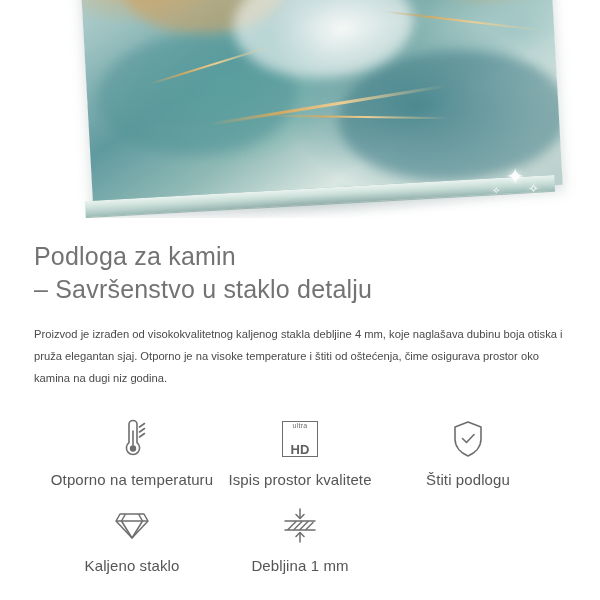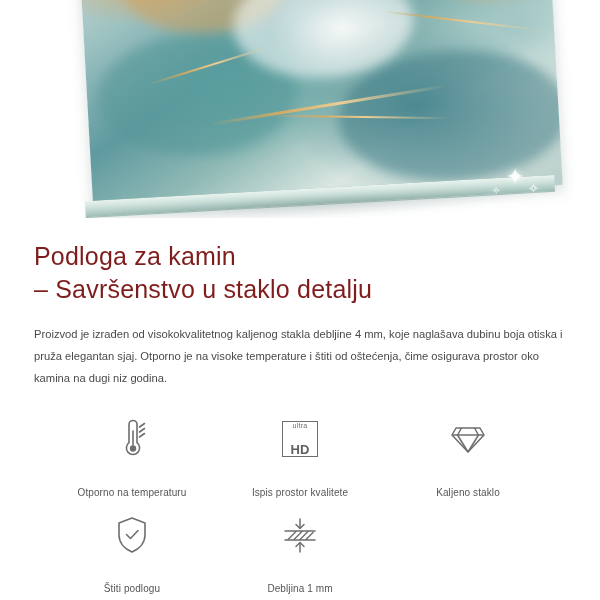--- a/index.html
+++ b/index.html
@@ -115,21 +115,21 @@
 
   
   .content {
     padding: 0 34px;
   }
   .title {
     margin: 22px 0 0 0;
     font-size: 25px;
     font-weight: 400;
     line-height: 1.32;
-    color: #7f1d1d;
+    color: #737373;
     letter-spacing: 0.2px;
   }
   .title .line2 { display: block; }
   .desc {
     margin: 18px 0 0 0;
     font-size: 11.2px;
     line-height: 1.95;
     color: #4a4a4a;
     max-width: 535px;
   }
@@ -147,22 +147,22 @@
     flex-direction: column;
     align-items: center;
   }
   .feature-icon {
     height: 46px;
     display: flex;
     align-items: center;
     justify-content: center;
   }
   .feature-label {
-    margin-top: 25px;
-    font-size: 10px;
+    margin-top: 9px;
+    font-size: 15px;
     color: #555555;
     text-align: center;
     letter-spacing: 0.1px;
   }
   .ultrahd-box {
     width: 34px;
     height: 34px;
     border: 1.6px solid #6e6e6e;
     display: flex;
     flex-direction: column;
@@ -229,38 +229,38 @@
           <div class="ultrahd-box">
             <span class="u1">ultra</span>
             <span class="u2">HD</span>
           </div>
         </div>
         <div class="feature-label">Ispis prostor kvalitete</div>
       </div>
 
       <div class="feature">
         <div class="feature-icon">
+          <svg width="36" height="42" viewBox="0 0 36 42" fill="none" stroke="#6e6e6e" stroke-width="1.6" stroke-linecap="round" stroke-linejoin="round">
+            <path d="M18 4 L31 9 V21 C31 29 25 35 18 38 C11 35 5 29 5 21 V9 Z"></path>
+            <polyline points="12.5,20.5 16.5,24.5 24,16.5"></polyline>
+          </svg>
+        </div>
+        <div class="feature-label">Štiti podlogu</div>
+      </div>
+
+      <div class="feature">
+        <div class="feature-icon">
           <svg width="40" height="36" viewBox="0 0 40 36" fill="none" stroke="#6e6e6e" stroke-width="1.5" stroke-linejoin="round">
             <path d="M8 7 H32 L36 14 L20 31 L4 14 Z"></path>
             <path d="M4 14 H36"></path>
             <path d="M13.5 7 L9.5 14 L20 31"></path>
             <path d="M26.5 7 L30.5 14 L20 31"></path>
           </svg>
         </div>
         <div class="feature-label">Kaljeno staklo</div>
-      </div>
-
-      <div class="feature">
-        <div class="feature-icon">
-          <svg width="36" height="42" viewBox="0 0 36 42" fill="none" stroke="#6e6e6e" stroke-width="1.6" stroke-linecap="round" stroke-linejoin="round">
-            <path d="M18 4 L31 9 V21 C31 29 25 35 18 38 C11 35 5 29 5 21 V9 Z"></path>
-            <polyline points="12.5,20.5 16.5,24.5 24,16.5"></polyline>
-          </svg>
-        </div>
-        <div class="feature-label">Štiti podlogu</div>
       </div>
 
 
       <div class="feature">
         <div class="feature-icon">
           <svg width="40" height="38" viewBox="0 0 40 38" fill="none" stroke="#6e6e6e" stroke-width="1.5" stroke-linecap="round" stroke-linejoin="round">
             <line x1="20" y1="3" x2="20" y2="12"></line>
             <polyline points="16,8.5 20,12.5 24,8.5"></polyline>
             <line x1="5" y1="15" x2="35" y2="15"></line>
             <line x1="5" y1="24" x2="35" y2="24"></line>

